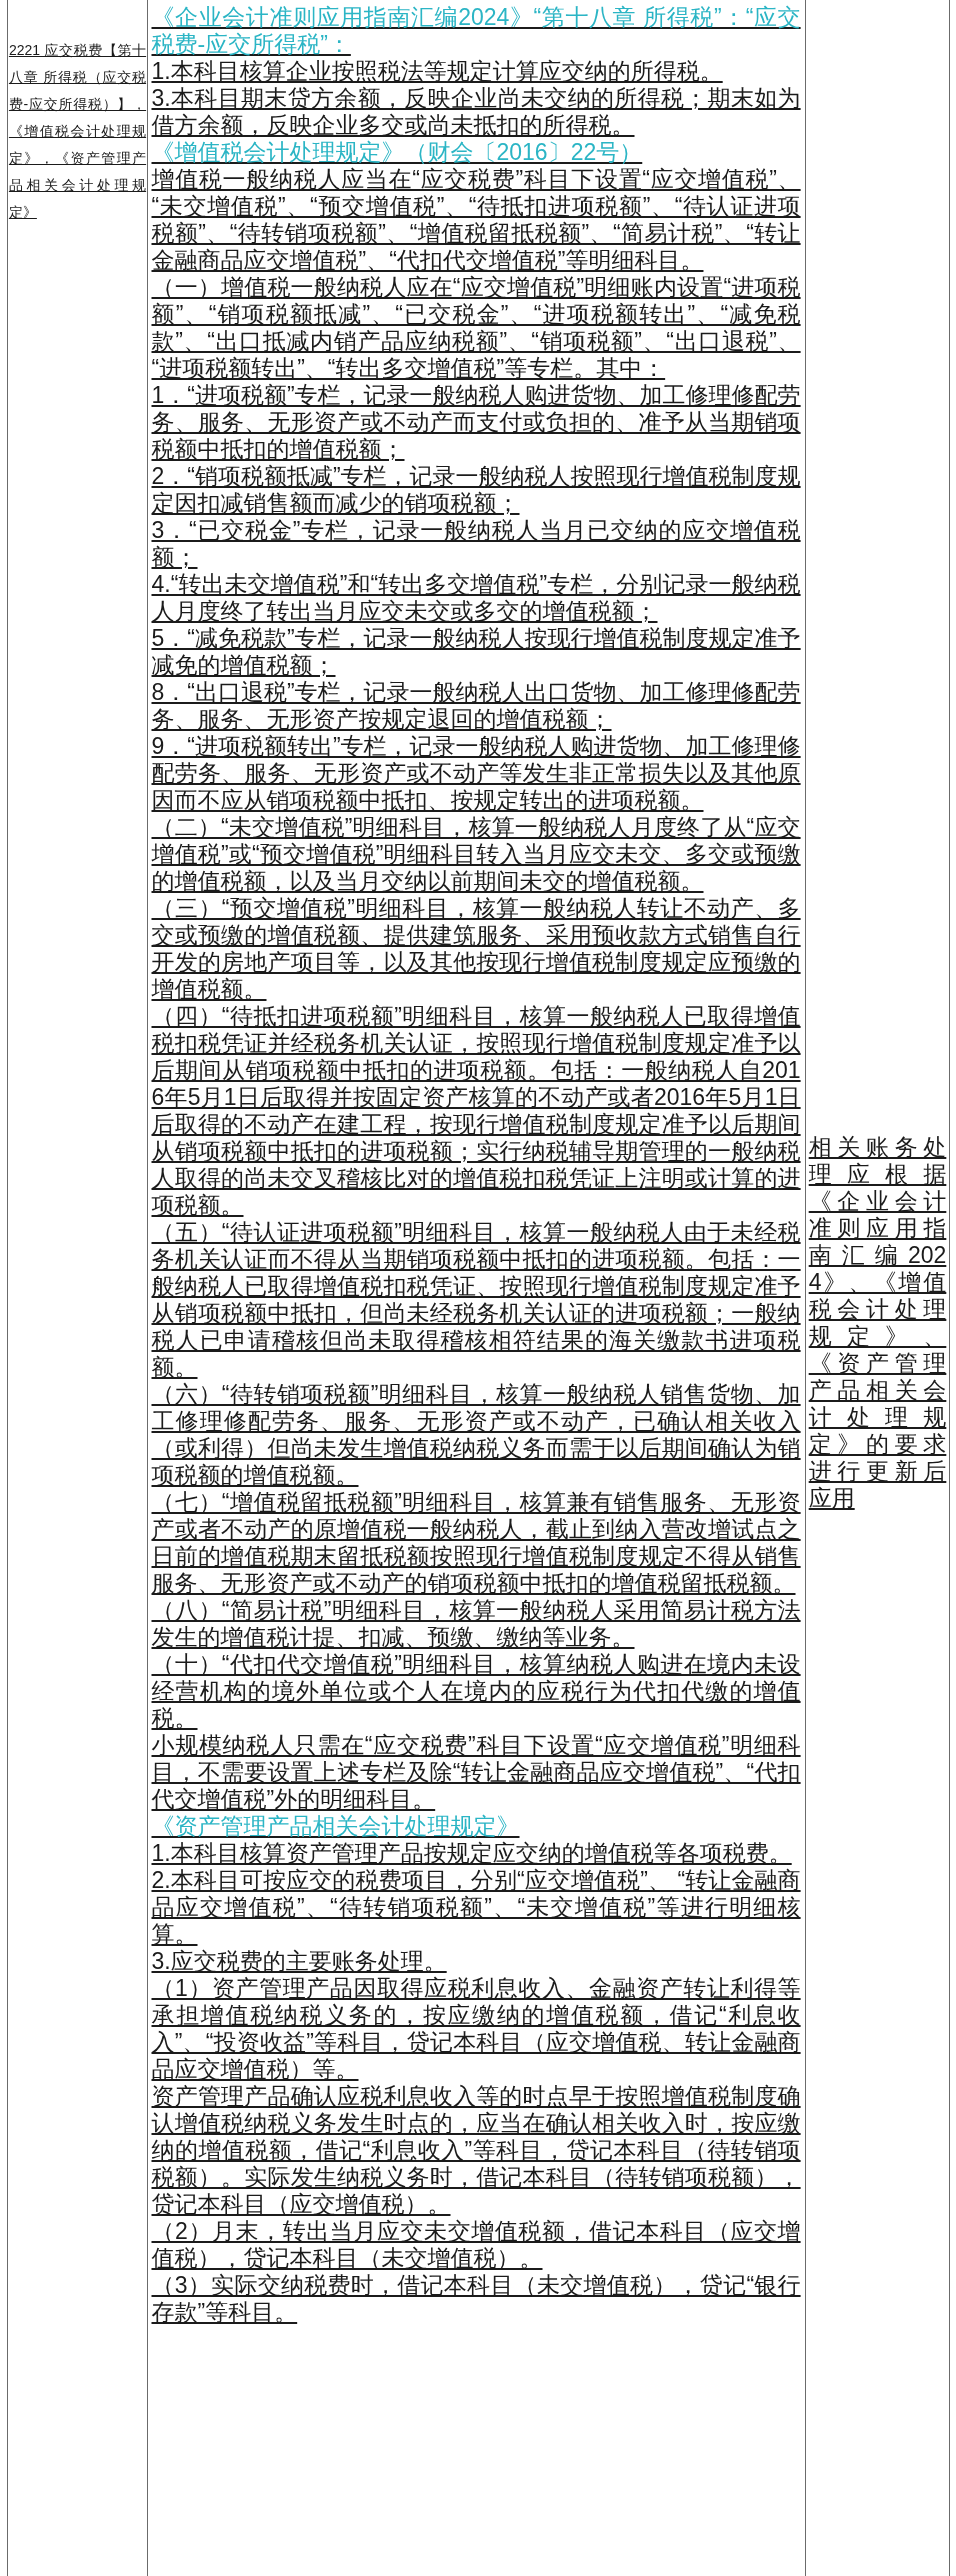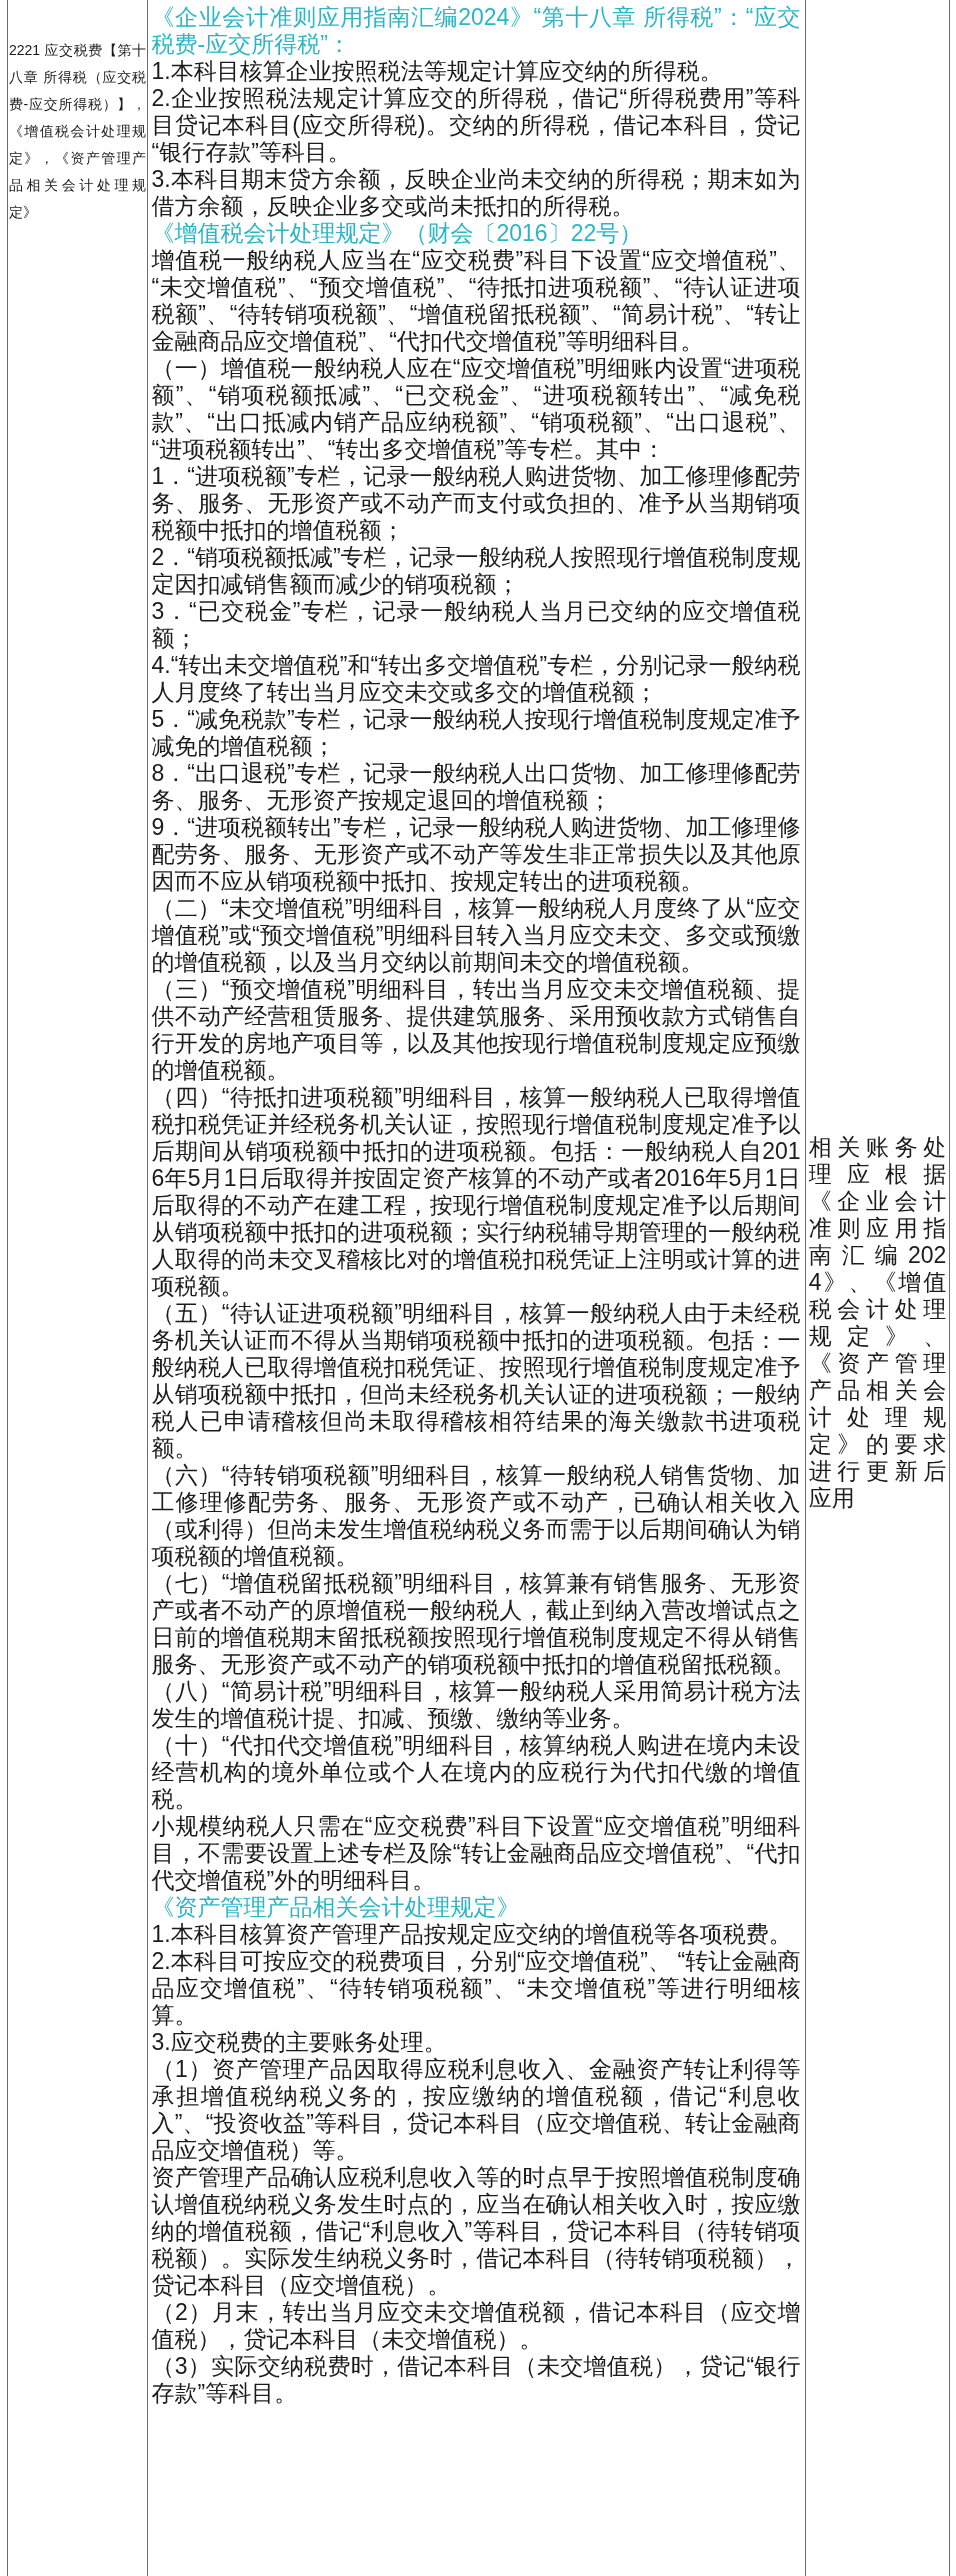--- a/index.html
+++ b/index.html
@@ -19,20 +19,21 @@
     border-right:0.9px solid #6b6b6b;
     overflow:hidden;
     background:#ffffff;
   }
   .cell{
     box-sizing:border-box;
     font-size:23px;
     line-height:27px;
     text-align:justify;
     overflow:hidden;
+    text-decoration:underline;
   }
   .col1{
     width:140px;
     border-right:0.9px solid #6b6b6b;
     display:flex;
     align-items:flex-start;
     padding:1.8px 0.9px;
     font-size:14px;
   }
   .col2{
@@ -64,34 +65,33 @@
 <body>
 
 <div class="sheet">
   <div class="cell col1">
     <div class="side-text">2221 应交税费【第十八章 所得税（应交税费-应交所得税）】，《增值税会计处理规定》，《资产管理产品相关会计处理规定》</div>
   </div>
   <div class="cell col2 paras">
 
   <p class="teal">《企业会计准则应用指南汇编2024》“第十八章 所得税”：“应交税费-应交所得税”：</p>
       <p>1.本科目核算企业按照税法等规定计算应交纳的所得税。</p>
-      <p>2.企业按照税法规定计算应交的所得税，借记“所得税费用”等科目贷记本科目(应交所得税)。交纳的所得税，借记本科目，贷记“银行存款”等科目。</p>
       <p>3.本科目期末贷方余额，反映企业尚未交纳的所得税；期末如为借方余额，反映企业多交或尚未抵扣的所得税。</p>
       <p class="teal">《增值税会计处理规定》（财会〔2016〕22号）</p>
       <p>增值税一般纳税人应当在“应交税费”科目下设置“应交增值税”、“未交增值税”、“预交增值税”、“待抵扣进项税额”、“待认证进项税额”、“待转销项税额”、“增值税留抵税额”、“简易计税”、“转让金融商品应交增值税”、“代扣代交增值税”等明细科目。</p>
       <p>（一）增值税一般纳税人应在“应交增值税”明细账内设置“进项税额”、“销项税额抵减”、“已交税金”、“进项税额转出”、“减免税款”、“出口抵减内销产品应纳税额”、“销项税额”、“出口退税”、“进项税额转出”、“转出多交增值税”等专栏。其中：</p>
       <p>1．“进项税额”专栏，记录一般纳税人购进货物、加工修理修配劳务、服务、无形资产或不动产而支付或负担的、准予从当期销项税额中抵扣的增值税额；</p>
       <p>2．“销项税额抵减”专栏，记录一般纳税人按照现行增值税制度规定因扣减销售额而减少的销项税额；</p>
       <p>3．“已交税金”专栏，记录一般纳税人当月已交纳的应交增值税额；</p>
       <p>4.“转出未交增值税”和“转出多交增值税”专栏，分别记录一般纳税人月度终了转出当月应交未交或多交的增值税额；</p>
       <p>5．“减免税款”专栏，记录一般纳税人按现行增值税制度规定准予减免的增值税额；</p>
       <p>8．“出口退税”专栏，记录一般纳税人出口货物、加工修理修配劳务、服务、无形资产按规定退回的增值税额；</p>
       <p>9．“进项税额转出”专栏，记录一般纳税人购进货物、加工修理修配劳务、服务、无形资产或不动产等发生非正常损失以及其他原因而不应从销项税额中抵扣、按规定转出的进项税额。</p>
       <p>（二）“未交增值税”明细科目，核算一般纳税人月度终了从“应交增值税”或“预交增值税”明细科目转入当月应交未交、多交或预缴的增值税额，以及当月交纳以前期间未交的增值税额。</p>
-      <p>（三）“预交增值税”明细科目，转出当月应交未交增值税额、提供不动产经营租赁服务、提供建筑服务、采用预收款方式销售自行开发的房地产项目等，以及其他按现行增值税制度规定应预缴的增值税额。</p>
+      <p>（三）“预交增值税”明细科目，核算一般纳税人转让不动产、多交或预缴的增值税额、提供建筑服务、采用预收款方式销售自行开发的房地产项目等，以及其他按现行增值税制度规定应预缴的增值税额。</p>
       <p>（四）“待抵扣进项税额”明细科目，核算一般纳税人已取得增值税扣税凭证并经税务机关认证，按照现行增值税制度规定准予以后期间从销项税额中抵扣的进项税额。包括：一般纳税人自2016年5月1日后取得并按固定资产核算的不动产或者2016年5月1日后取得的不动产在建工程，按现行增值税制度规定准予以后期间从销项税额中抵扣的进项税额；实行纳税辅导期管理的一般纳税人取得的尚未交叉稽核比对的增值税扣税凭证上注明或计算的进项税额。</p>
       <p>（五）“待认证进项税额”明细科目，核算一般纳税人由于未经税务机关认证而不得从当期销项税额中抵扣的进项税额。包括：一般纳税人已取得增值税扣税凭证、按照现行增值税制度规定准予从销项税额中抵扣，但尚未经税务机关认证的进项税额；一般纳税人已申请稽核但尚未取得稽核相符结果的海关缴款书进项税额。</p>
       <p>（六）“待转销项税额”明细科目，核算一般纳税人销售货物、加工修理修配劳务、服务、无形资产或不动产，已确认相关收入（或利得）但尚未发生增值税纳税义务而需于以后期间确认为销项税额的增值税额。</p>
       <p>（七）“增值税留抵税额”明细科目，核算兼有销售服务、无形资产或者不动产的原增值税一般纳税人，截止到纳入营改增试点之日前的增值税期末留抵税额按照现行增值税制度规定不得从销售服务、无形资产或不动产的销项税额中抵扣的增值税留抵税额。</p>
       <p>（八）“简易计税”明细科目，核算一般纳税人采用简易计税方法发生的增值税计提、扣减、预缴、缴纳等业务。</p>
       <p>（十）“代扣代交增值税”明细科目，核算纳税人购进在境内未设经营机构的境外单位或个人在境内的应税行为代扣代缴的增值税。</p>
       <p>小规模纳税人只需在“应交税费”科目下设置“应交增值税”明细科目，不需要设置上述专栏及除“转让金融商品应交增值税”、“代扣代交增值税”外的明细科目。</p>
       <p class="teal">《资产管理产品相关会计处理规定》</p>
       <p>1.本科目核算资产管理产品按规定应交纳的增值税等各项税费。</p>
       <p>2.本科目可按应交的税费项目，分别“应交增值税”、 “转让金融商品应交增值税”、“待转销项税额”、“未交增值税”等进行明细核算。</p>

